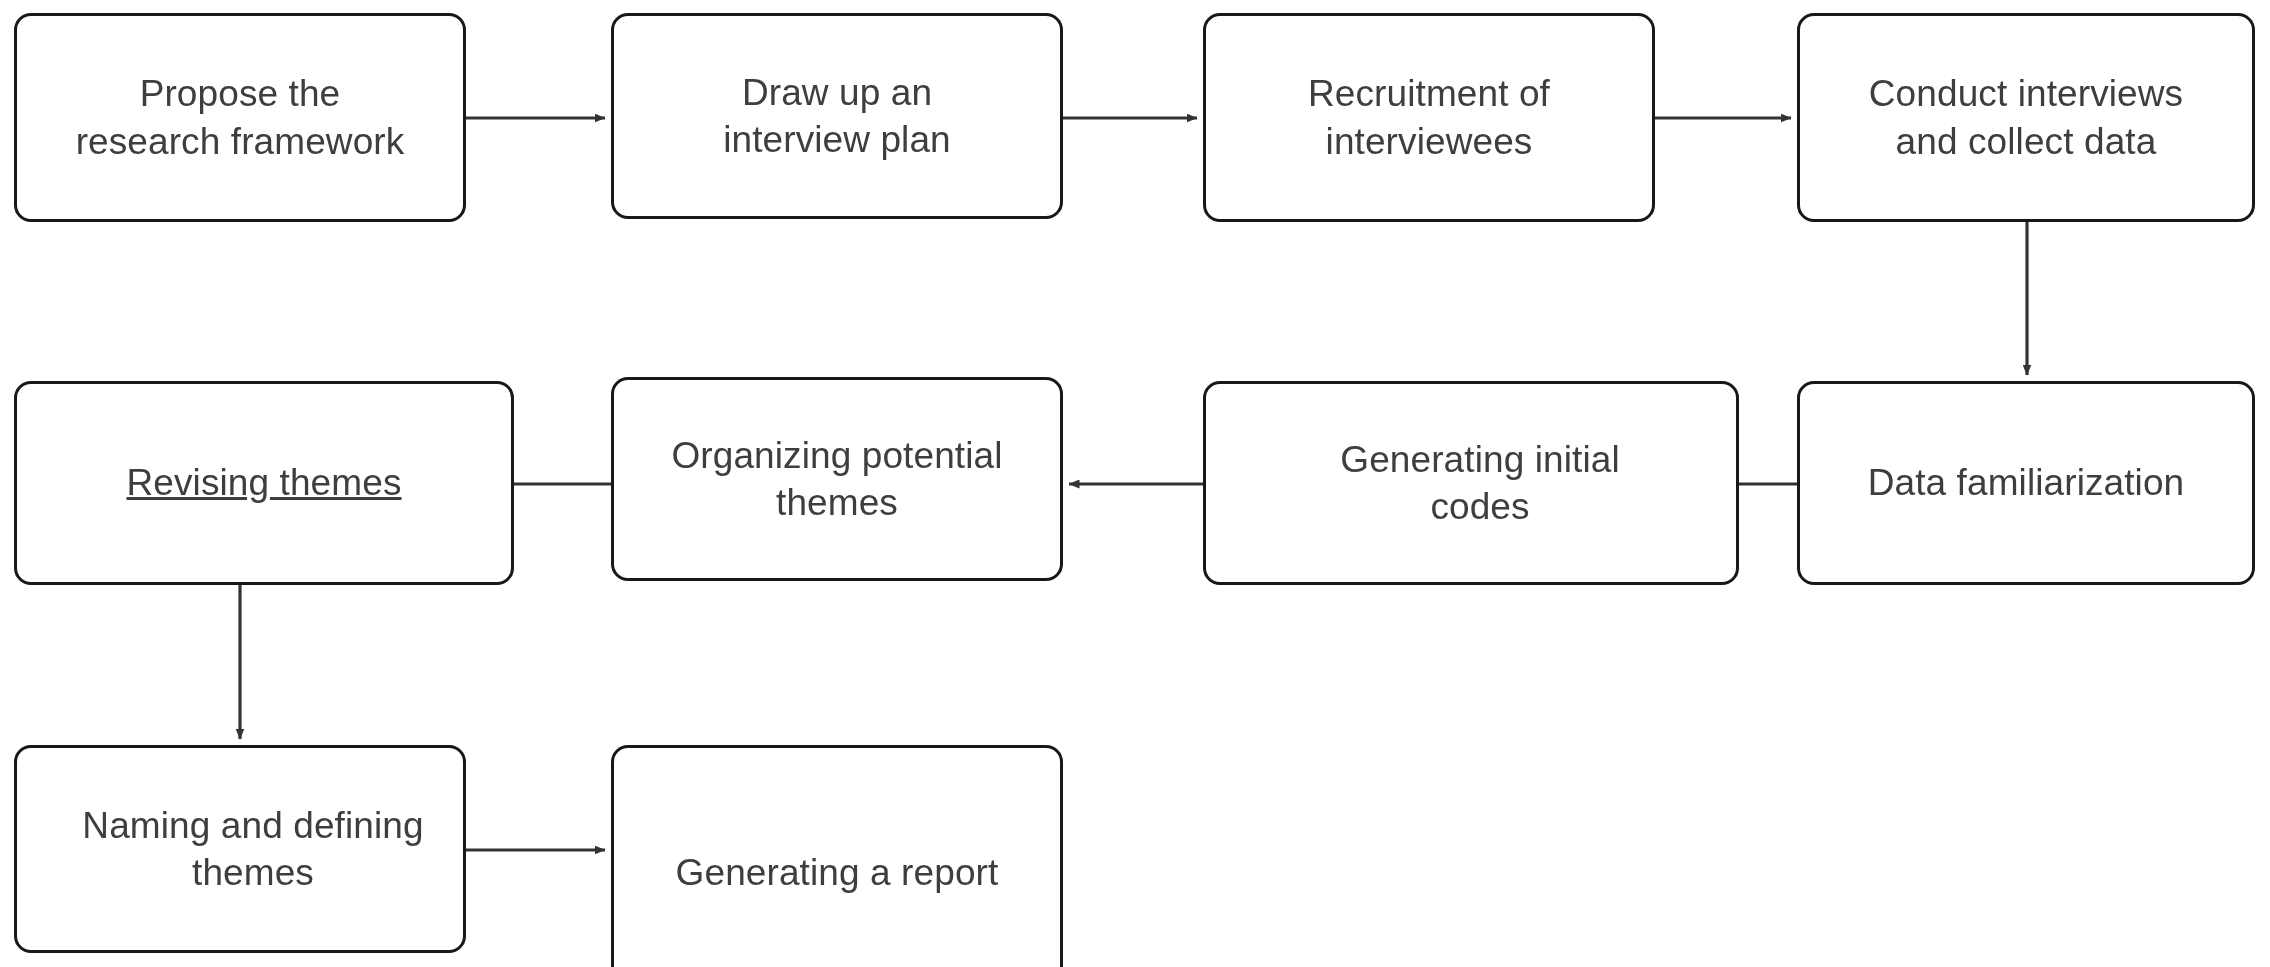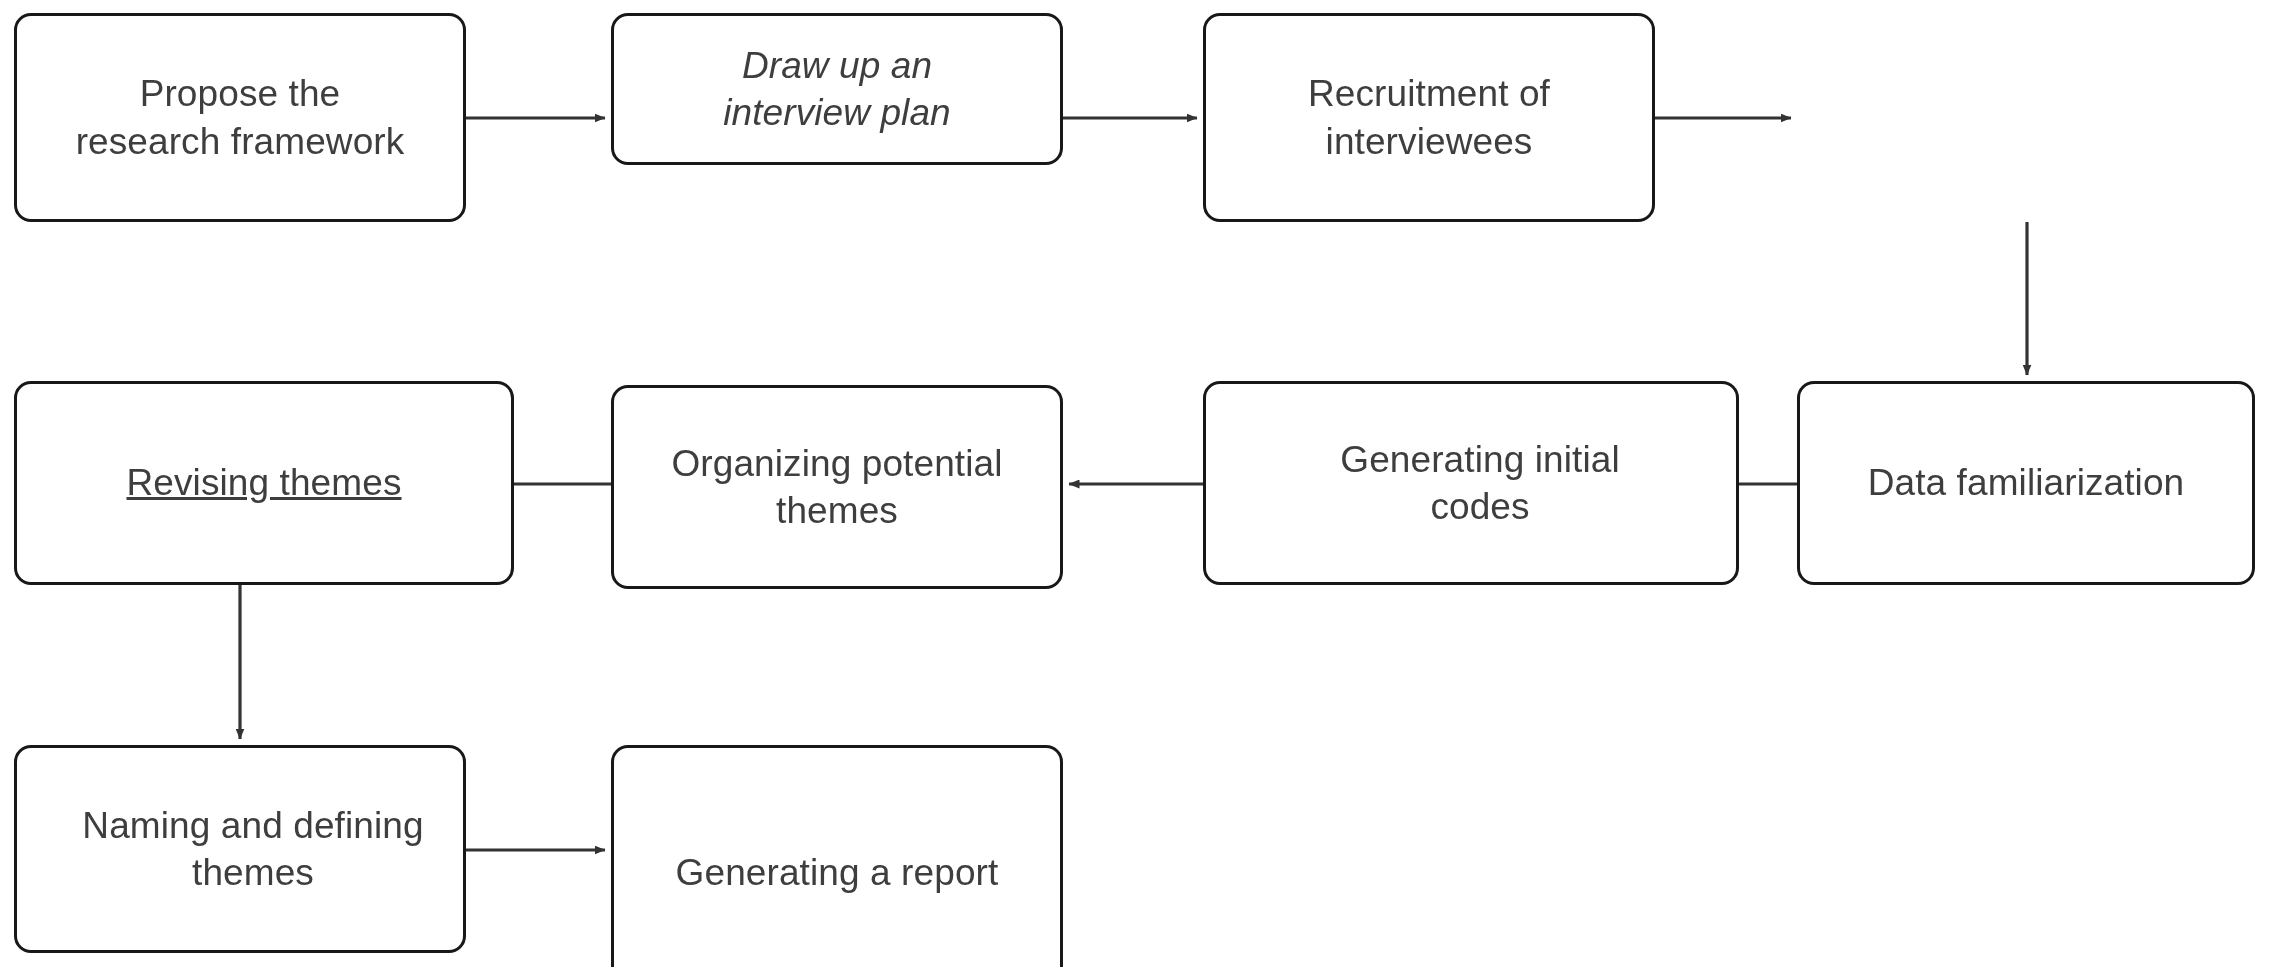--- a/index.html
+++ b/index.html
@@ -78,36 +78,40 @@
         <line x1="240" y1="585" x2="240" y2="739" marker-end="url(#arrow-down)"></line>
         <line x1="466" y1="850" x2="605" y2="850" marker-end="url(#arrow-right)"></line>
       </g>
   </svg>
 
   <div class="node" style="left: 14px; top: 13px; width: 452px; height: 209px;">
     <span class="node-label">Propose the
 research framework</span>
   </div>
 
-  <div class="node" style="left: 611px; top: 13px; width: 452px; height: 152px; font-style: italic;">
+  <div class="node" style="left: 611px; top: 13px; width: 452px; height: 206px;">
     <span class="node-label">Draw up an
 interview plan</span>
   </div>
 
   <div class="node" style="left: 1203px; top: 13px; width: 452px; height: 209px;">
     <span class="node-label">Recruitment of
 interviewees</span>
   </div>
 
+  <div class="node" style="left: 1797px; top: 13px; width: 458px; height: 209px;">
+    <span class="node-label">Conduct interviews
+and collect data</span>
+  </div>
 
   <div class="node" style="left: 14px; top: 381px; width: 500px; height: 204px; text-decoration: underline;">
     <span class="node-label">Revising themes</span>
   </div>
 
-  <div class="node" style="left: 611px; top: 385px; width: 452px; height: 204px;">
+  <div class="node" style="left: 611px; top: 377px; width: 452px; height: 204px;">
     <span class="node-label">Organizing potential
 themes</span>
   </div>
 
   <div class="node" style="left: 1203px; top: 381px; width: 536px; height: 204px; padding-left: 36px;">
     <span class="node-label">Generating initial
 codes</span>
   </div>
 
   <div class="node" style="left: 1797px; top: 381px; width: 458px; height: 204px;">

